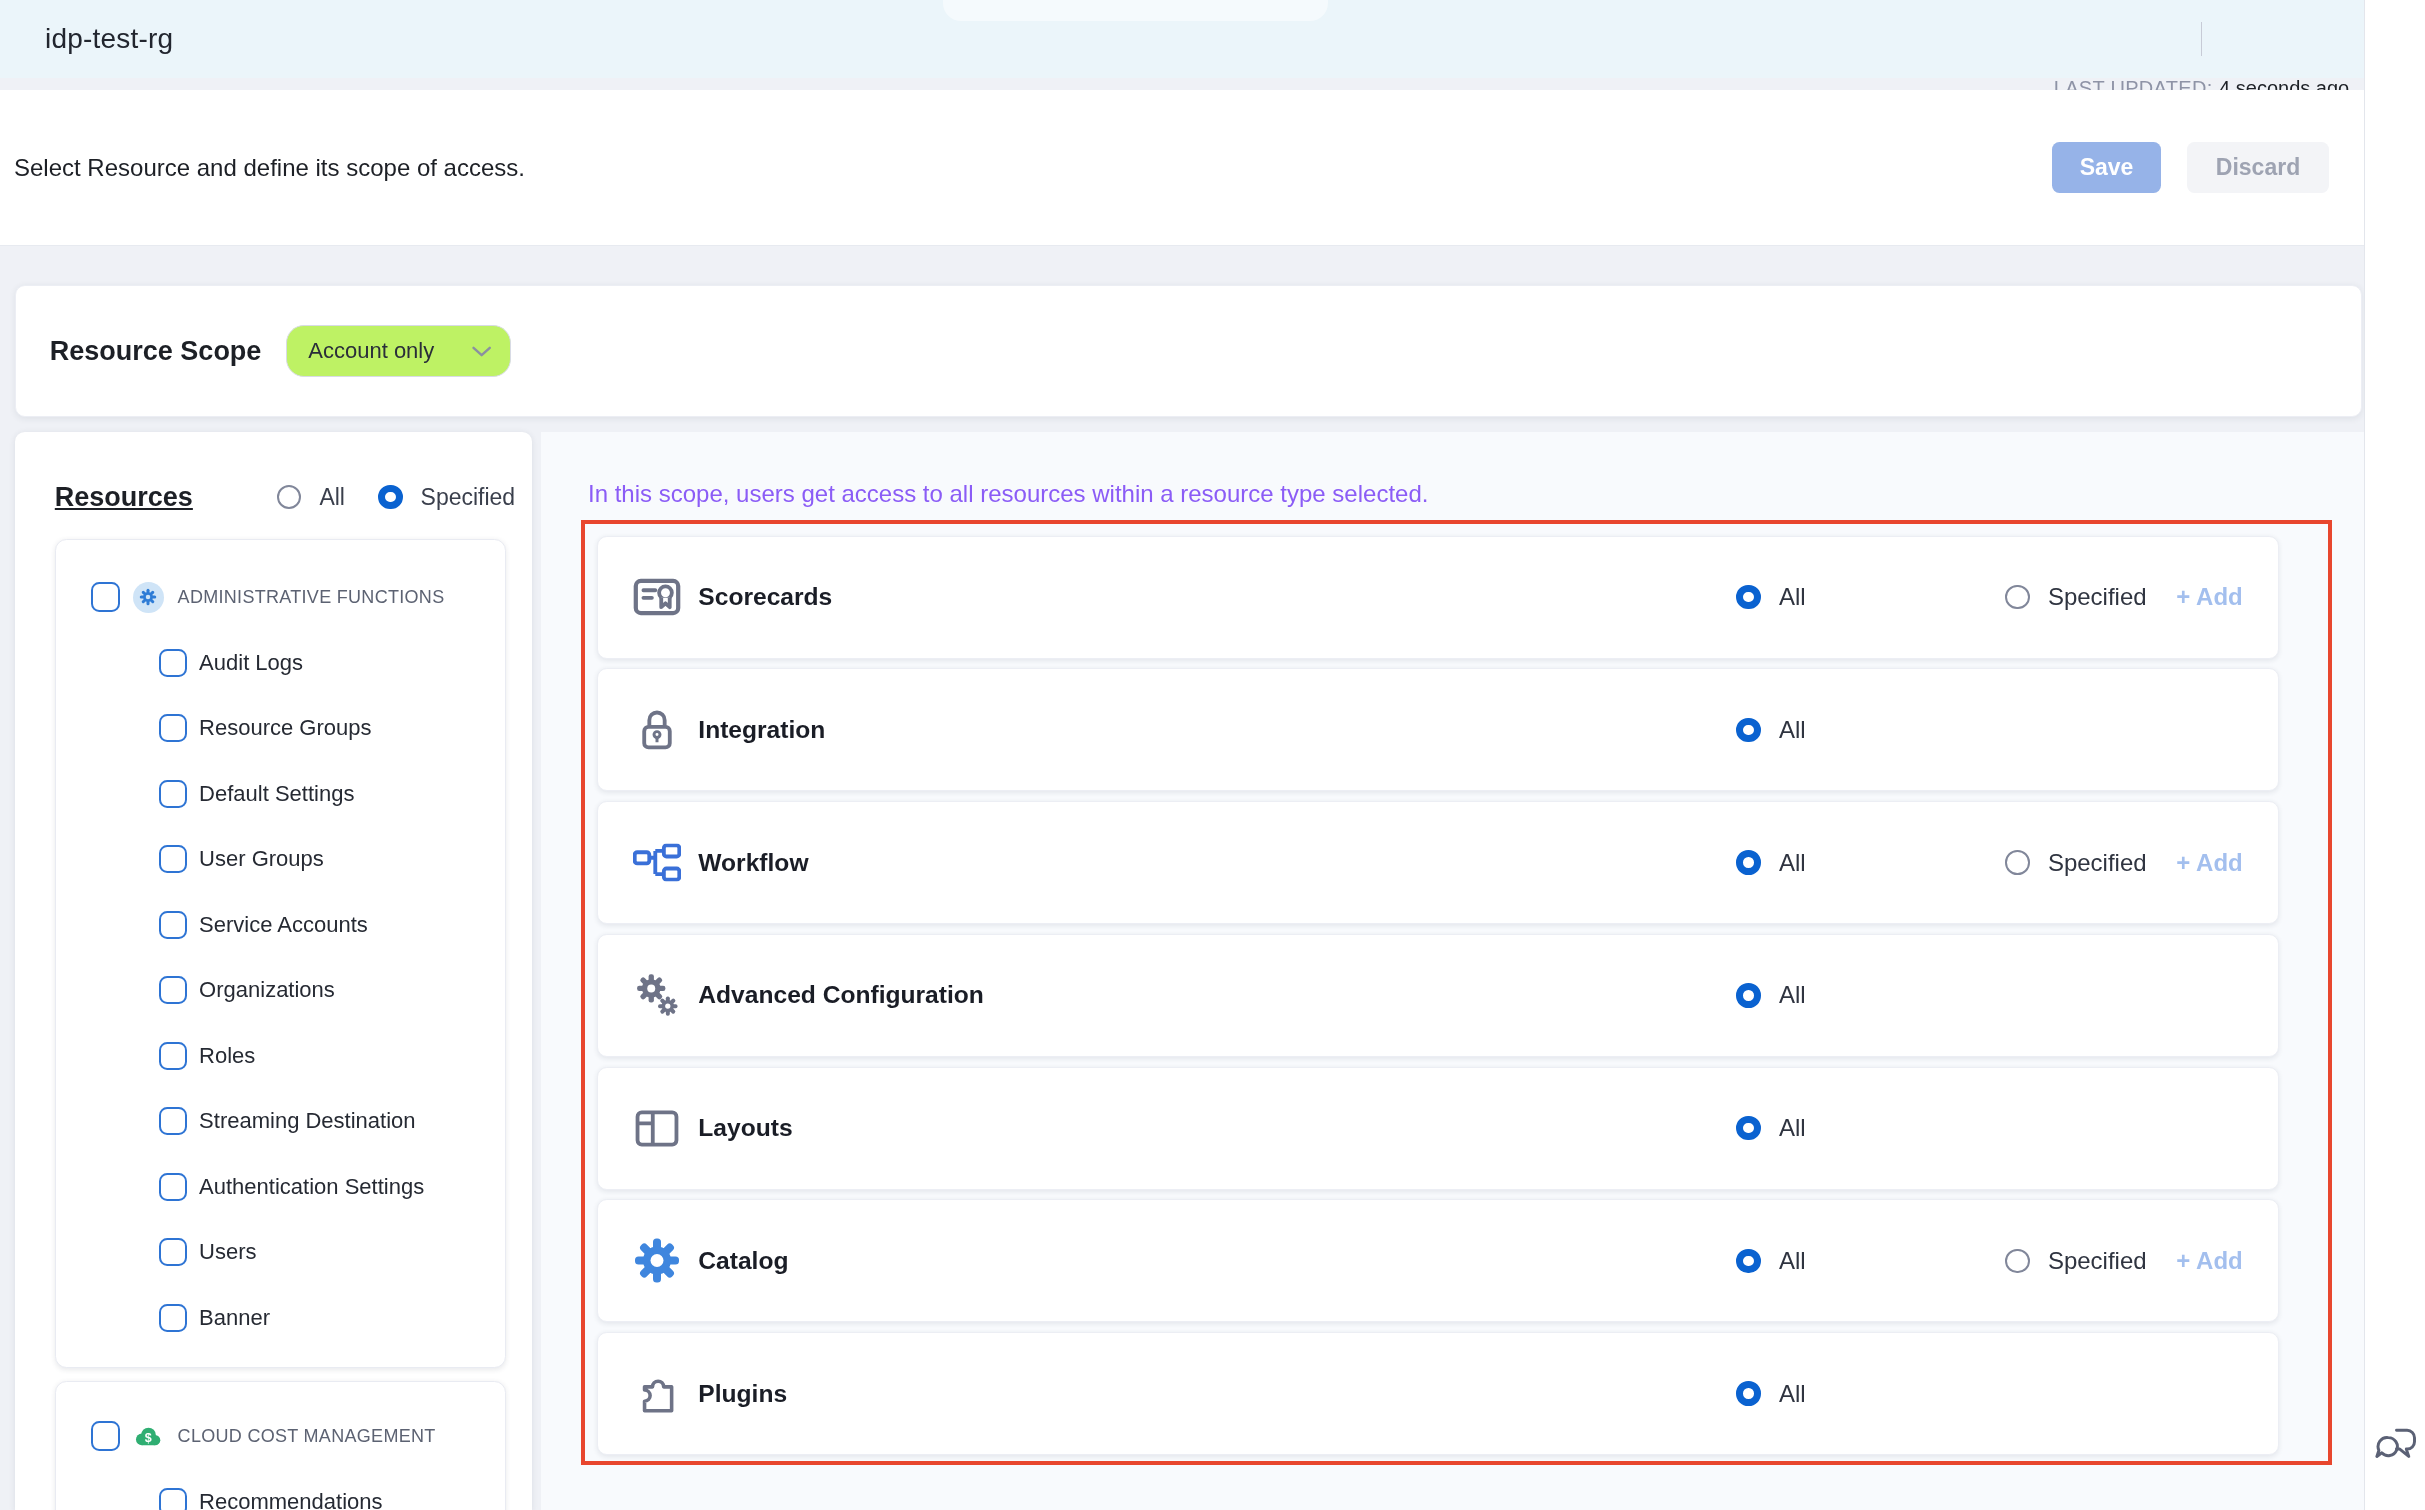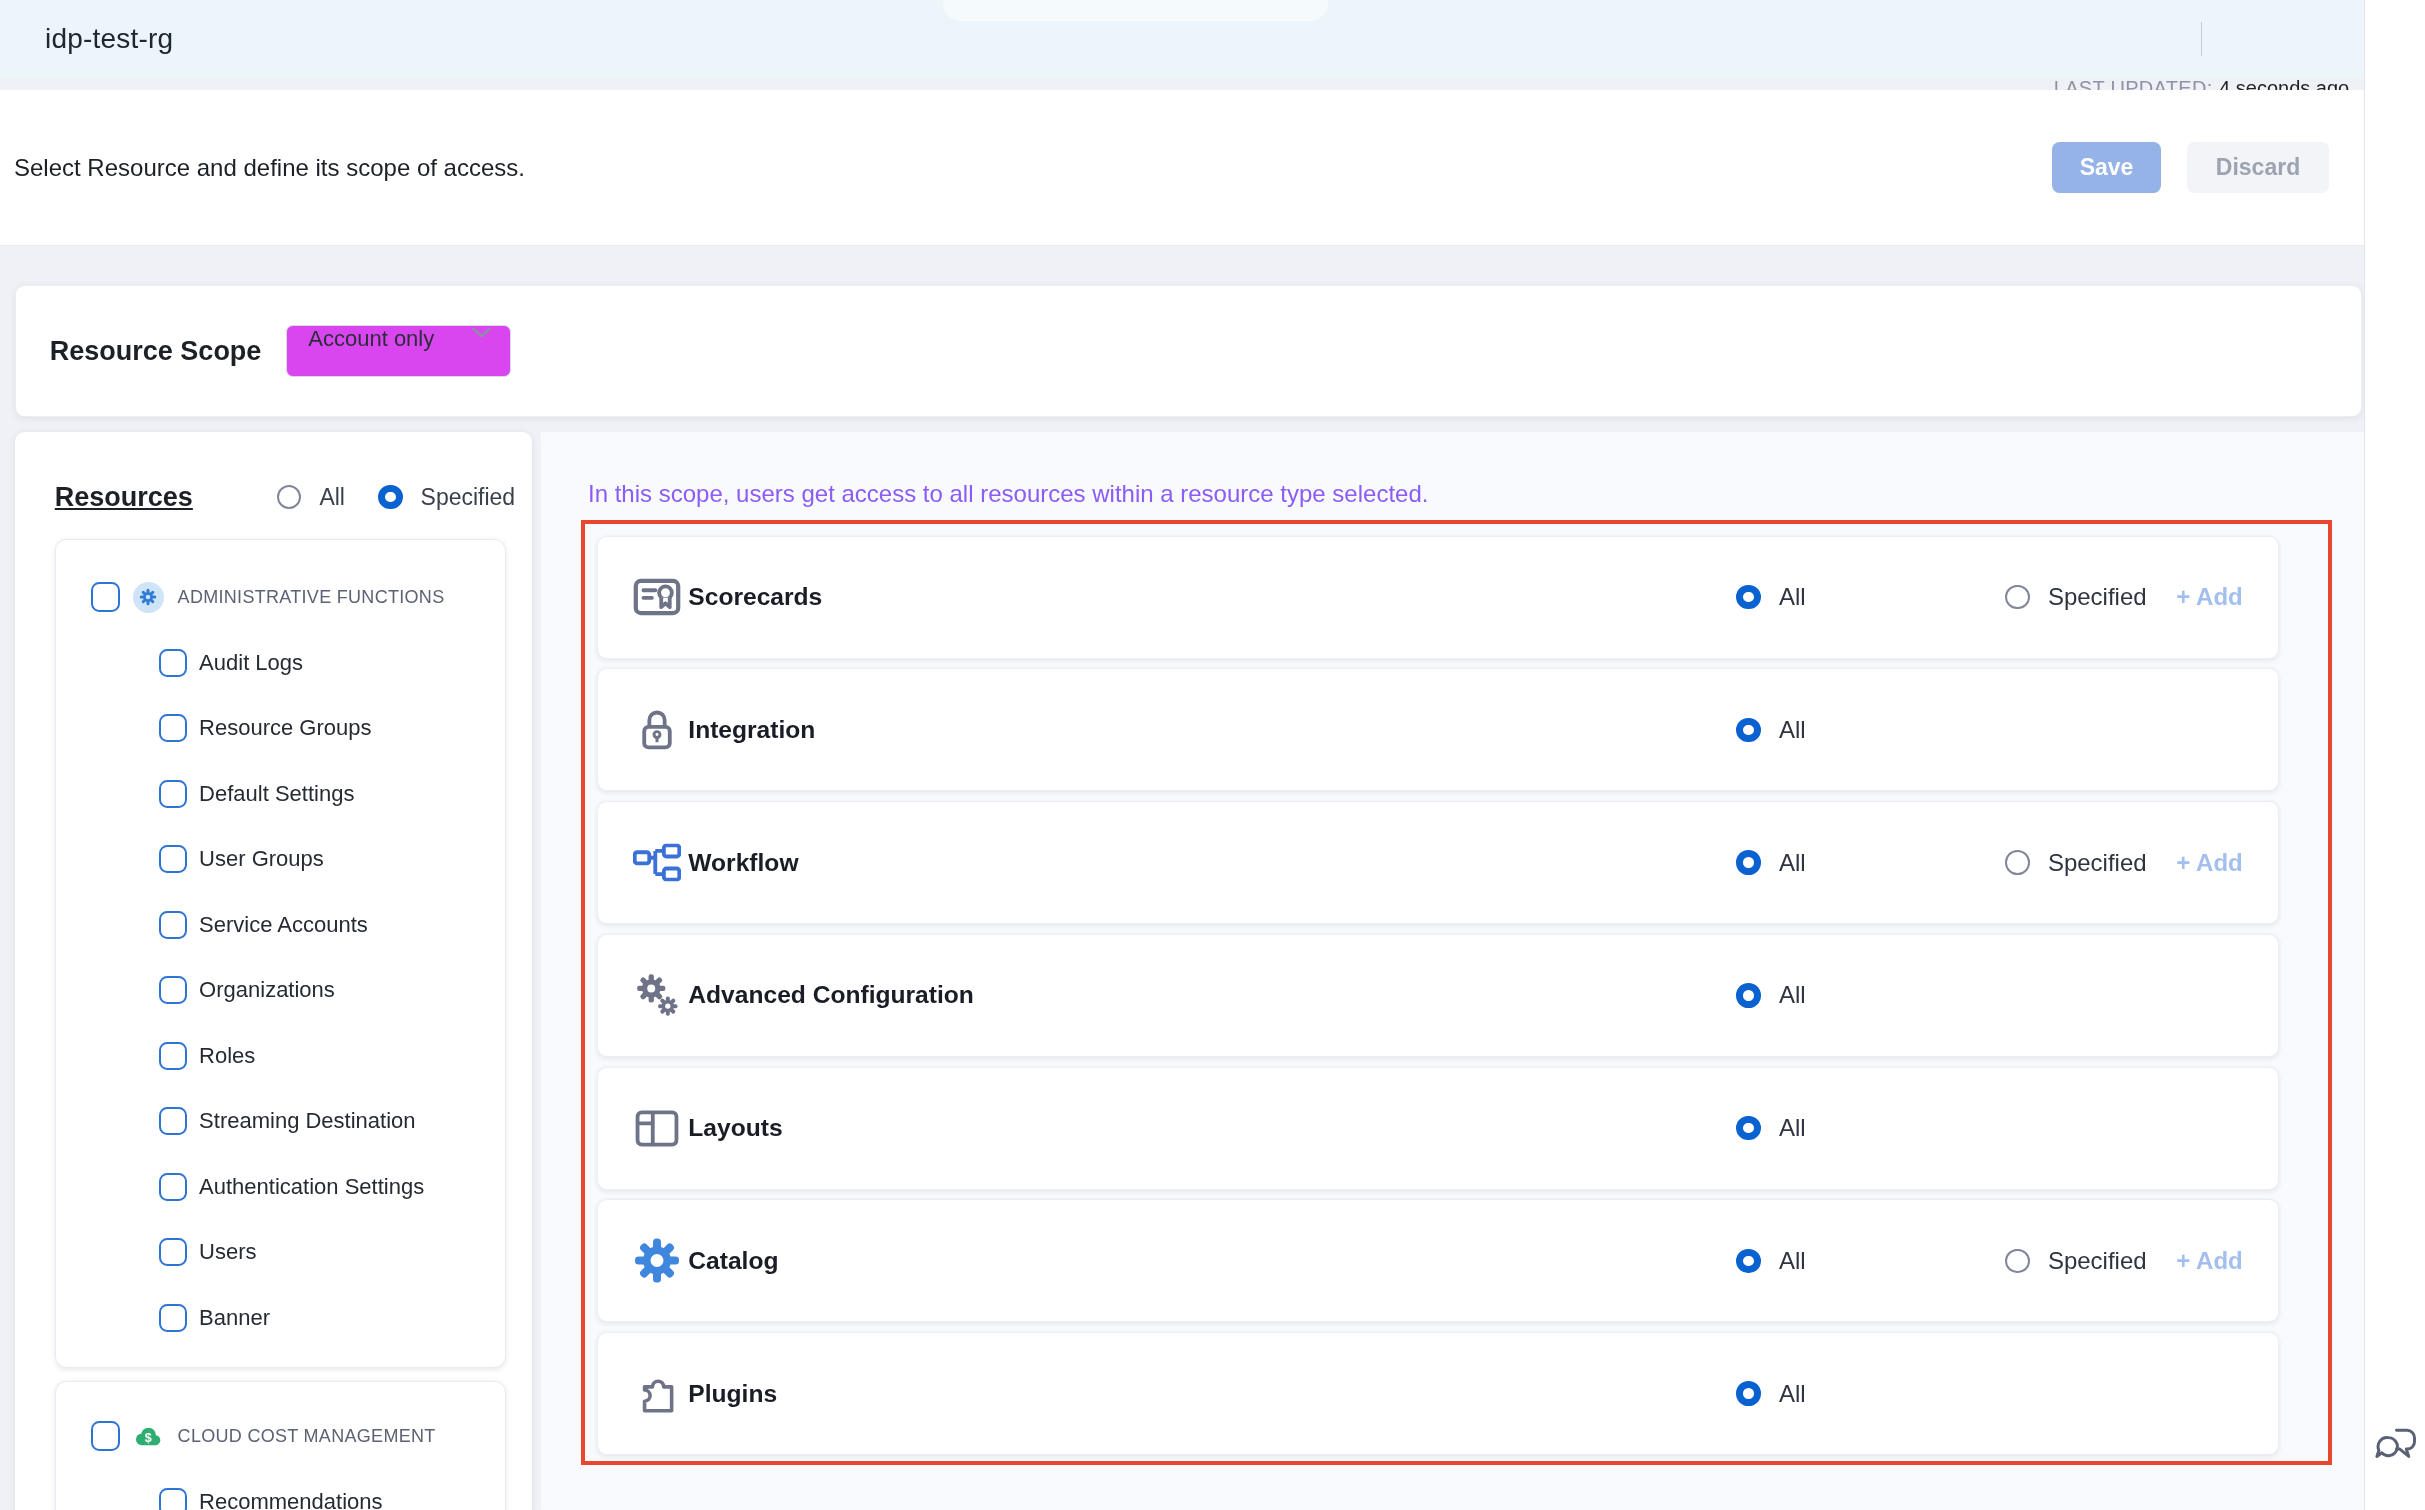--- a/index.html
+++ b/index.html
@@ -44,23 +44,23 @@
   .card {
     background:#fff; border:0.8px solid #eceef4; border-radius:9.8px;
     box-shadow:0 1.6px 6.6px rgba(35,45,70,.08);
   }
   .scope-card {
     position:absolute; left:14.8px; top:285px; width:2347px; height:132px;
     display:flex; align-items:center;
   }
   .scope-title { font-size:27px; font-weight:700; margin-left:34px; }
   .scope-select {
-    margin-left:24.6px; width:225px; height:52px; background:#d946ef;
-    border:1.6px solid #d8dbe5; border-radius:7px;
-    display:flex; justify-content:space-between;
+    margin-left:24.6px; width:225px; height:52px; background:#bef264;
+    border:1.6px solid #d8dbe5; border-radius:18px;
+    display:flex; align-items:center; justify-content:space-between;
     padding:0 18px 0 21.3px; cursor:pointer;
   }
   .scope-select-value { font-size:22px; color:#2a2e39; }
 
   
   .sidebar-panel {
     position:absolute; left:14.8px; top:432px; width:517px; height:1078px;
     background:#fff; border-radius:9.8px 9.8px 0 0;
     box-shadow:0 1.6px 6.6px rgba(35,45,70,.10); overflow:hidden;
   }
@@ -100,21 +100,21 @@
     position:absolute; left:40px; top:88px; width:1751px; height:945px;
     border:4.1px solid #e8462e;
   }
   .rows-wrap { position:absolute; left:12.3px; top:11.5px; width:1682px; display:flex; flex-direction:column; gap:9.8px; }
   .type-row {
     position:relative; height:123px; background:#fff;
     border:0.8px solid #eceef4; border-radius:9.8px;
     box-shadow:0 1.6px 5.7px rgba(35,45,70,.09);
   }
   .row-icon { position:absolute; left:33px; top:50%; transform:translateY(-50%); width:51px; height:51px; display:flex; align-items:center; justify-content:center; }
-  .row-label { position:absolute; left:90px; top:50%; transform:translateY(-50%); font-size:24.6px; font-weight:600; color:#1a1d26; white-space:nowrap; }
+  .row-label { position:absolute; left:100px; top:50%; transform:translateY(-50%); font-size:24.6px; font-weight:600; color:#1a1d26; white-space:nowrap; }
   .row-all  { position:absolute; left:1138px; top:50%; transform:translateY(-50%); }
   .row-spec { position:absolute; left:1407px; top:50%; transform:translateY(-50%); }
   .row-add  {
     position:absolute; left:1578px; top:50%; transform:translateY(-50%);
     font-size:24px; font-weight:700; color:#a3bfee; cursor:pointer; white-space:nowrap;
   }
   .row-radio-label { font-size:24px; color:#2f3440; }
 
   
   .right-gutter {

